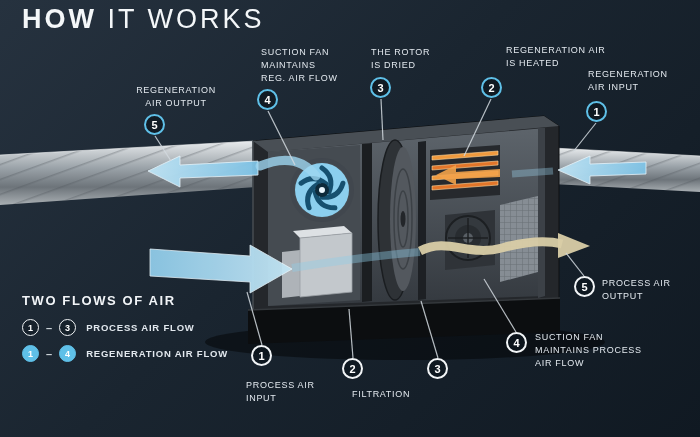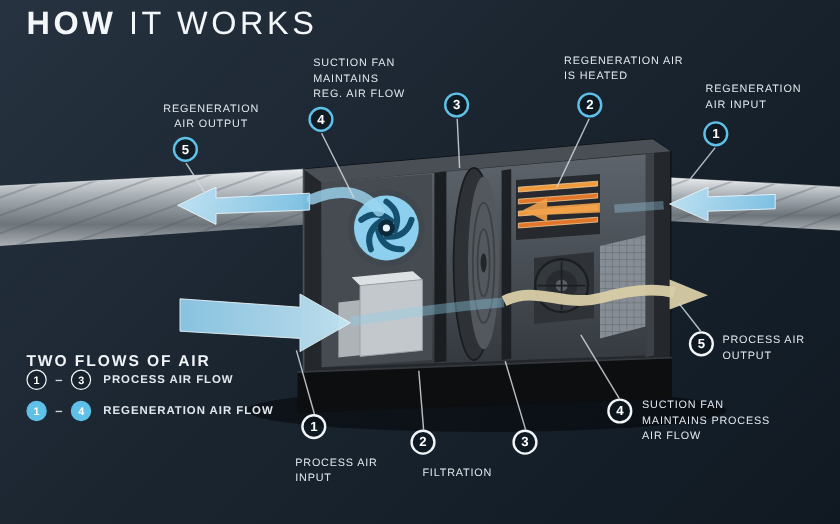--- a/index.html
+++ b/index.html
@@ -27,30 +27,30 @@
   
   #c-regen5{left:144px;top:114px} #c-regen4{left:257px;top:89px}
   #c-regen3{left:370px;top:77px}  #c-regen2{left:481px;top:77px}
   #c-regen1{left:586px;top:101px} #c-proc1{left:251px;top:345px}
   #c-proc2{left:342px;top:358px}  #c-proc3{left:427px;top:358px}
   #c-proc4{left:506px;top:332px}  #c-proc5{left:574px;top:276px}
   
   #l-regen5{left:118px;top:84px;width:116px;text-align:center}
   #l-regen4{left:261px;top:46px}
   #l-regen3{left:371px;top:46px}
-  #l-regen2{left:470px;top:44px}
+  #l-regen2{left:506px;top:44px}
   #l-regen1{left:588px;top:68px}
   #l-proc5{left:602px;top:277px}
   #l-proc4{left:535px;top:331px}
   #l-proc3{left:437px;top:387px}
   #l-proc2{left:352px;top:388px}
   #l-proc1{left:246px;top:379px}
   
   .legend{position:absolute;left:22px;top:293px;}
-  .legend-heading{font-size:13px;font-weight:700;letter-spacing:1.6px;color:#f1f4f7;}
+  .legend-heading{font-size:13px;font-weight:700;letter-spacing:1.6px;color:#f1f4f7;margin-bottom:11px;}
   .legend-row{display:flex;align-items:center;gap:7px;margin-bottom:9px;}
   .lnum{
     width:17px;height:17px;border-radius:50%;box-sizing:border-box;flex:0 0 auto;
     display:flex;align-items:center;justify-content:center;font-size:9px;font-weight:700;color:#fff;
   }
   .lnum.process{border:1.5px solid #f2f5f7;background:rgba(13,22,30,.4);}
   .lnum.regen{background:var(--accent,#5fc0e8);border:1.5px solid var(--accent,#5fc0e8);}
   .ldash{color:#cfd6dc;font-size:11px;font-weight:700;}
   .legend-text{font-size:9.5px;font-weight:700;letter-spacing:.8px;color:#e2e8ee;margin-left:3px;text-align:right;}
 </style>
@@ -214,20 +214,22 @@
   <div class="num process" id="c-proc2">2</div>
   <div class="num process" id="c-proc3">3</div>
   <div class="num process" id="c-proc4">4</div>
   <div class="num process" id="c-proc5">5</div>
 
   <div class="callout-label" id="l-regen5">REGENERATION
 AIR OUTPUT</div>
   <div class="callout-label" id="l-regen4">SUCTION FAN
 MAINTAINS
 REG. AIR FLOW</div>
+  <div class="callout-label" id="l-regen3">THE ROTOR
+IS DRIED</div>
   <div class="callout-label" id="l-regen2">REGENERATION AIR
 IS HEATED</div>
   <div class="callout-label" id="l-regen1">REGENERATION
 AIR INPUT</div>
   <div class="callout-label" id="l-proc1">PROCESS AIR
 INPUT</div>
   <div class="callout-label" id="l-proc2">FILTRATION</div>
   <div class="callout-label" id="l-proc4">SUCTION FAN
 MAINTAINS PROCESS
 AIR FLOW</div>

